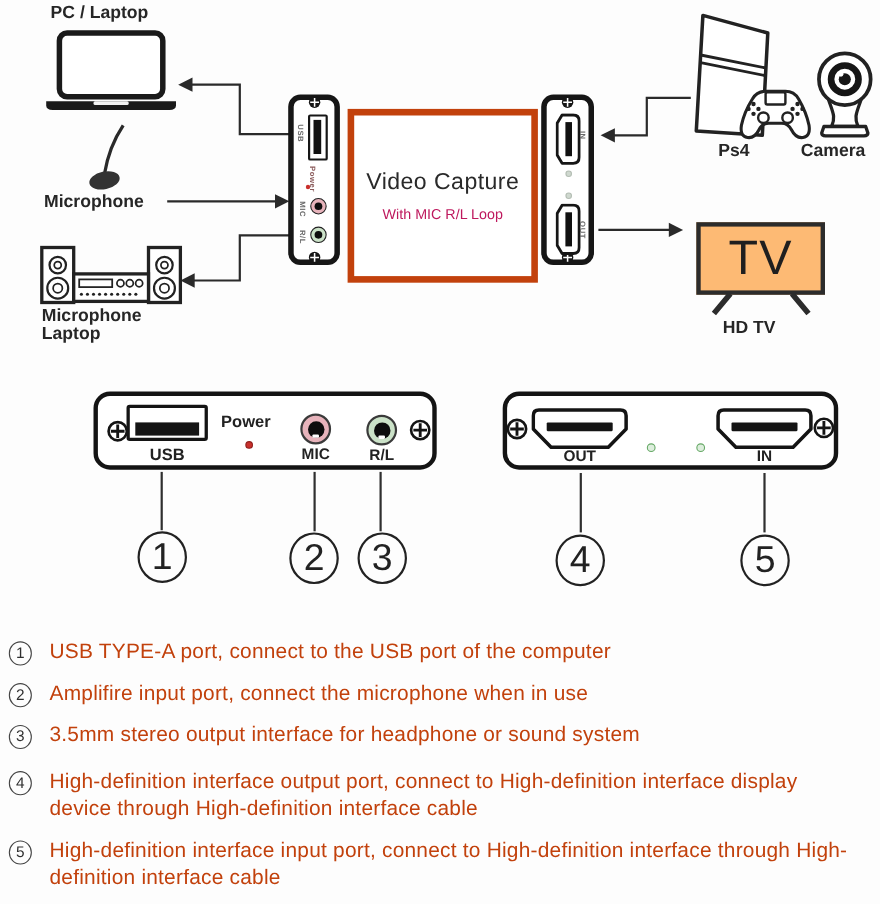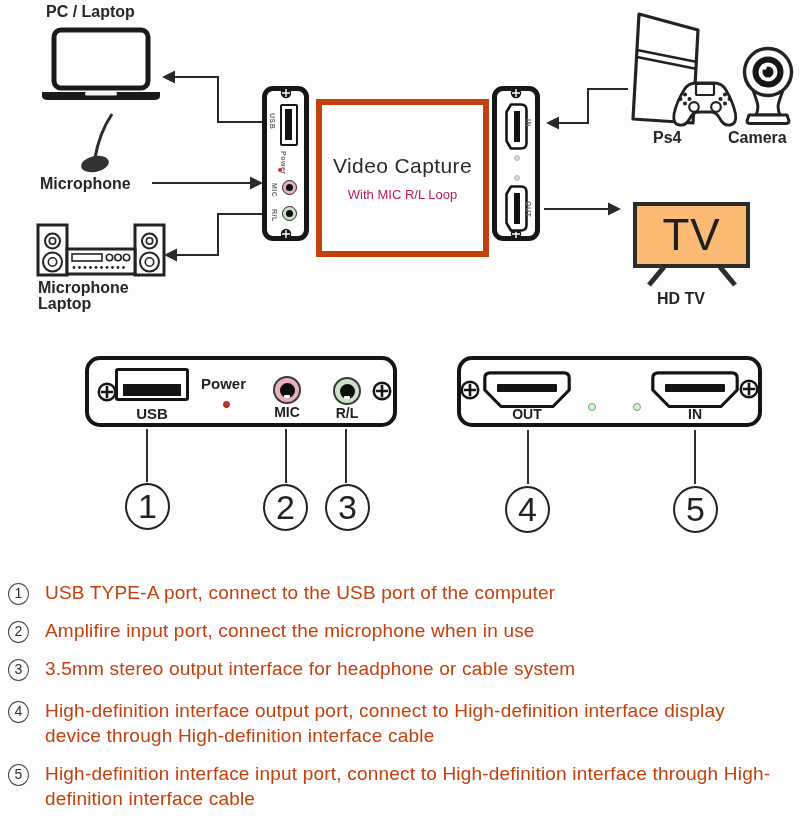--- a/index.html
+++ b/index.html
@@ -274,21 +274,21 @@
     <div class="legend-item">
       <span class="lnum">1</span>
       <span class="ltext">USB TYPE-A port, connect to the USB port of the computer</span>
     </div>
     <div class="legend-item">
       <span class="lnum">2</span>
       <span class="ltext">Amplifire input port, connect the microphone when in use</span>
     </div>
     <div class="legend-item" style="margin-bottom:17px">
       <span class="lnum">3</span>
-      <span class="ltext">3.5mm stereo output interface for headphone or cable system</span>
+      <span class="ltext">3.5mm stereo output interface for headphone or sound system</span>
     </div>
     <div class="legend-item">
       <span class="lnum">4</span>
       <span class="ltext">High-definition interface output port, connect to High-definition interface display device through High-definition interface cable</span>
     </div>
     <div class="legend-item">
       <span class="lnum">5</span>
       <span class="ltext">High-definition interface input port, connect to High-definition interface through High-definition interface cable</span>
     </div>
   </div>

